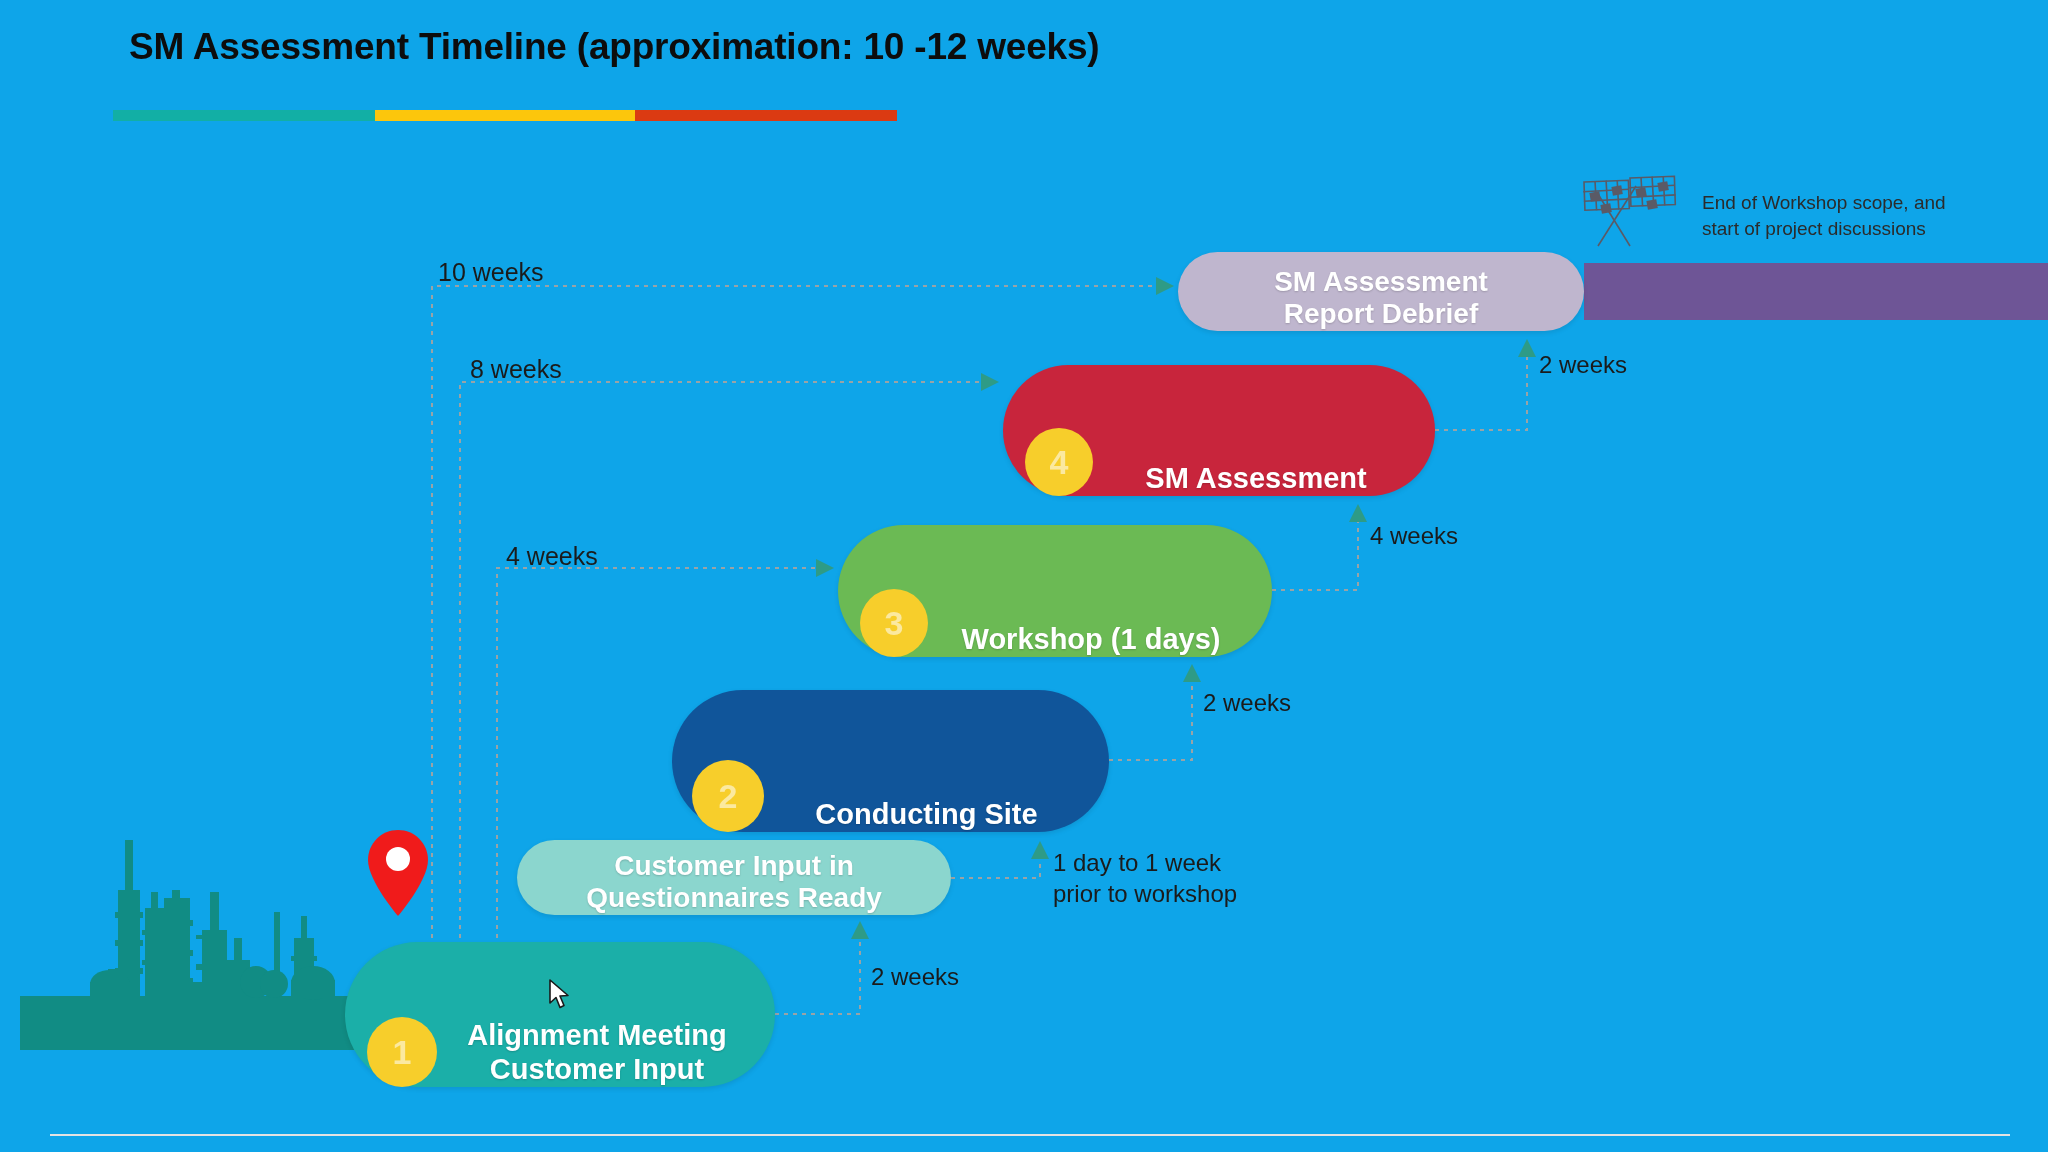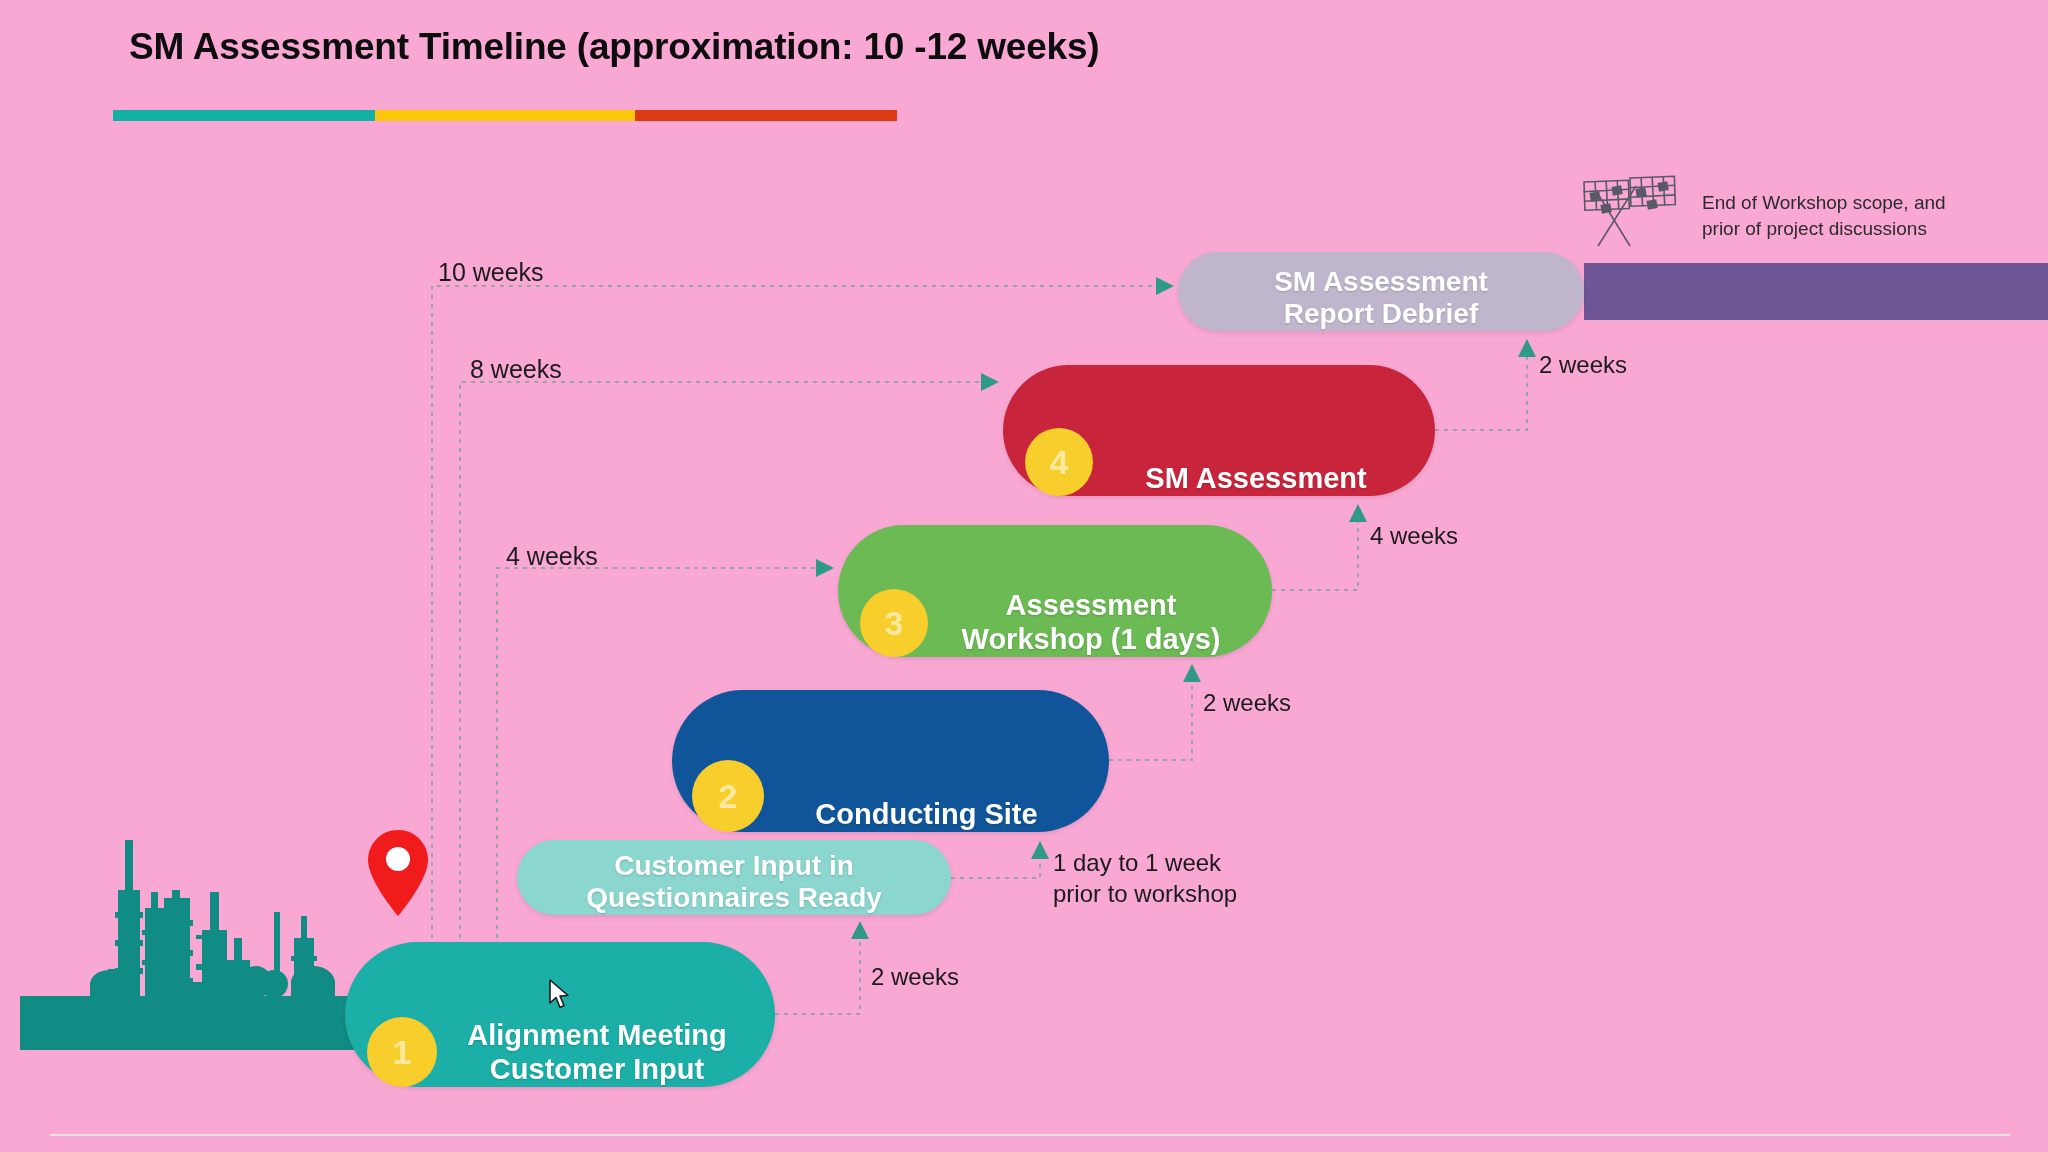--- a/index.html
+++ b/index.html
@@ -3,21 +3,21 @@
 <meta charset="utf-8">
 <style>
   html,body{margin:0;padding:0;}
   body{
     width:2048px;height:1152px;
     background:#ffffff;
     font-family:"Liberation Sans", sans-serif;
     overflow:hidden;
     position:relative;
   }
-  #slide{position:absolute;inset:0;background:#f9a8d4;}
+  #slide{position:absolute;inset:0;background:#0ea5e9;}
 
   
   .title{
     position:absolute;left:129px;top:26px;
     font-size:37px;font-weight:bold;color:#0d0d0d;
     letter-spacing:-0.2px;white-space:nowrap;
   }
   .accentbar{position:absolute;left:113px;top:110px;height:11px;display:flex;}
   .accentbar i{display:block;height:11px;}
   .acc-teal{width:262px;background:#12AFA5;}
@@ -212,21 +212,20 @@
   <div class="pill" id="step2">
     <div class="badge">2</div>
     <div class="ptext">
       <div>Conducting Site</div>
     </div>
   </div>
 
   <div class="pill" id="step3">
     <div class="badge">3</div>
     <div class="ptext">
-      <div>Assessment</div>
       <div>Workshop (1 days)</div>
     </div>
   </div>
 
   <div class="pill" id="step4">
     <div class="badge">4</div>
     <div class="ptext">
       <div>SM Assessment</div>
     </div>
   </div>
@@ -258,21 +257,21 @@
       <rect x="12" y="20" width="10" height="9" transform="rotate(-10 17 24)"></rect>
       <rect x="34" y="14" width="10" height="9" transform="rotate(-10 39 18)"></rect>
       <rect x="23" y="32" width="10" height="9" transform="rotate(-10 28 36)"></rect>
       <rect x="58" y="16" width="10" height="9" transform="rotate(-10 63 20)"></rect>
       <rect x="80" y="10" width="10" height="9" transform="rotate(-10 85 14)"></rect>
       <rect x="69" y="28" width="10" height="9" transform="rotate(-10 74 32)"></rect>
     </g>
   </svg>
   <div class="flagnote">
     <div>End of Workshop scope, and</div>
-    <div>prior of project discussions</div>
+    <div>start of project discussions</div>
   </div>
 
   <div class="dur bold" id="d10">10 weeks</div>
   <div class="dur bold" id="d8">8 weeks</div>
   <div class="dur bold" id="d4L">4 weeks</div>
 
   <div class="dur" id="d2bottom">2 weeks</div>
   <div class="dur" id="d1day">
     <div>1 day to 1 week</div>
     <div>prior to workshop</div>

